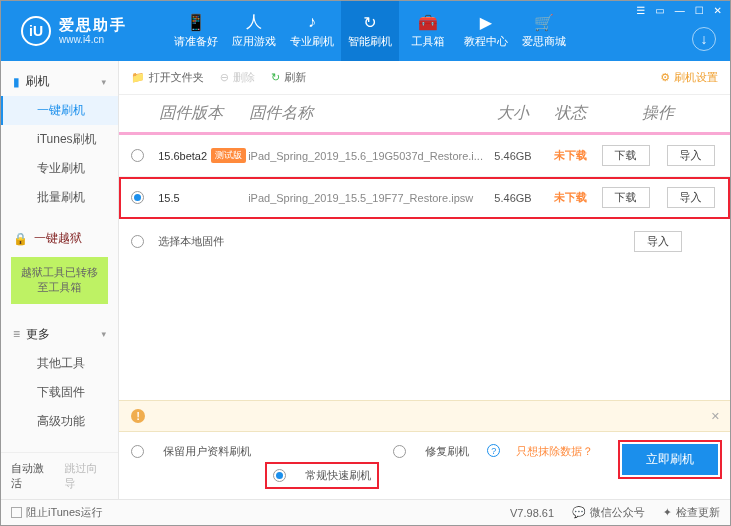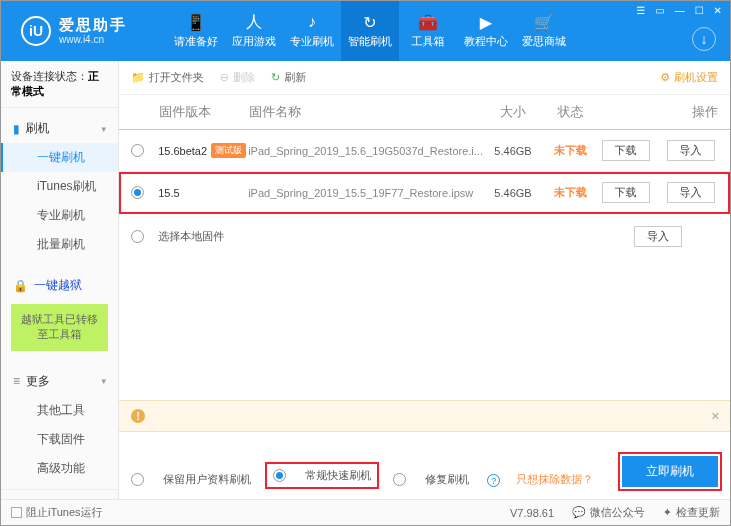--- a/index.html
+++ b/index.html
@@ -37,26 +37,26 @@
 .checkbox { width: 11px; height: 11px; border: 1px solid #aaa; display: inline-block; vertical-align: middle; }
 
 
 .main { flex: 1; display: flex; flex-direction: column; }
 .toolbar { height: 34px; display: flex; align-items: center; padding: 0 12px; gap: 16px; font-size: 11px; color: #666; border-bottom: 1px solid #eee; }
 .toolbar .tb-item { display: flex; align-items: center; gap: 4px; cursor: pointer; }
 .toolbar .tb-right { margin-left: auto; color: #f0a030; display: flex; align-items: center; gap: 4px; }
 .tb-folder { color: #f0a030; }
 .tb-refresh { color: #3ab54a; }
 
-.table-head { display: flex; padding: 8px 12px 8px 40px; font-size: 13px; color: #888; border-bottom: 1px solid #f9a8d4; }
+.table-head { display: flex; padding: 8px 12px 8px 40px; font-size: 16px; color: #888; border-bottom: 3px solid #f9a8d4; font-style: italic; }
 .col-ver { width: 90px; }
 .col-name { flex: 1; }
 .col-size { width: 60px; text-align: center; }
 .col-status { width: 55px; text-align: center; }
-.col-ops { width: 120px; text-align: right; }
+.col-ops { width: 120px; text-align: center; }
 
 .fw-list { flex: 1; overflow: auto; }
 .fw-row { display: flex; align-items: center; padding: 10px 12px 10px 12px; font-size: 11px; color: #555; border-bottom: 1px solid #f3f3f3; }
 .fw-row.highlight { outline: 2px solid #e23; outline-offset: -2px; }
 .radio { width: 13px; height: 13px; border: 1px solid #999; border-radius: 50%; margin-right: 14px; display: flex; align-items: center; justify-content: center; cursor: pointer; flex-shrink: 0; }
 .radio.checked::after { content: ""; width: 7px; height: 7px; background: #1b8fec; border-radius: 50%; }
 .fw-ver { width: 90px; color: #333; display: flex; align-items: center; gap: 4px; }
 .badge-beta { background: #ff8a3c; color: #fff; font-size: 9px; padding: 1px 4px; border-radius: 2px; }
 .fw-name { flex: 1; color: #888; white-space: nowrap; overflow: hidden; text-overflow: ellipsis; }
 .fw-size { width: 60px; text-align: center; }
@@ -66,21 +66,21 @@
 
 .local-row { display: flex; align-items: center; padding: 12px; font-size: 11px; }
 .local-row .radio { margin-right: 14px; }
 .local-label { flex: 1; color: #555; }
 
 
 .notice-bar { background: #fff8e8; border-top: 1px solid #f0e4c0; border-bottom: 1px solid #f0e4c0; padding: 8px 12px; font-size: 11px; color: #8a6d3b; display: flex; align-items: center; gap: 8px; position: relative; }
 .notice-close { position: absolute; right: 10px; cursor: pointer; color: #aaa; }
 .warn-icon { width: 14px; height: 14px; background: #f0ad4e; border-radius: 50%; color: #fff; display: flex; align-items: center; justify-content: center; font-size: 10px; font-weight: bold; }
 
-.options-bar { padding: 12px; display: flex; align-items: flex-end; gap: 16px; font-size: 11px; color: #555; }
+.options-bar { padding: 12px; display: flex; align-items: flex-start; gap: 16px; font-size: 11px; color: #555; }
 .opt-radio { display: flex; align-items: center; gap: 5px; cursor: pointer; }
 .opt-radio.highlight-box { outline: 2px solid #e23; padding: 4px 6px; outline-offset: 0; margin-top: 20px; }
 .qmark { width: 13px; height: 13px; border: 1px solid #1b8fec; color: #1b8fec; border-radius: 50%; display: inline-flex; align-items: center; justify-content: center; font-size: 9px; margin-left: 2px; }
 .link-orange { color: #ff8a3c; cursor: pointer; }
 .btn-primary { background: #1b8fec; color: #fff; border: none; padding: 7px 24px; font-size: 12px; cursor: pointer; outline: 2px solid #e23; outline-offset: 2px; }
 
 .statusbar { border-top: 1px solid #e6e6e6; height: 26px; display: flex; align-items: center; padding: 0 10px; font-size: 11px; color: #666; gap: 18px; background: #fafafa; }
 .statusbar .sb-right { margin-left: auto; display: flex; gap: 18px; align-items: center; }
 .sb-item { display: flex; align-items: center; gap: 4px; cursor: pointer; }
 </style>
@@ -132,40 +132,37 @@
       <span>▭</span>
       <span>—</span>
       <span>☐</span>
       <span>✕</span>
     </div>
     <div class="reload-circle">↓</div>
   </div>
 
   <div class="body">
     <div class="sidebar">
-      <div class="conn-status">
-        <span>设备连接状态：</span><b>正常模式</b>
-      </div>
 
       <div class="side-group">
         <div class="side-head">
           <span style="color:#1b8fec">▮</span>
           <span>刷机</span>
           <span class="caret" style="margin-left:auto">▾</span>
         </div>
         <div class="side-sub active">一键刷机</div>
         <div class="side-sub">iTunes刷机</div>
         <div class="side-sub">专业刷机</div>
         <div class="side-sub">批量刷机</div>
       </div>
 
       <div class="side-group">
         <div class="side-head">
           <span style="color:#bbb">🔒</span>
-          <span style="color:#1d4ed8">一键越狱</span>
+          <span style="color:#7f1d1d">一键越狱</span>
         </div>
         <div class="side-note">越狱工具已转移至工具箱</div>
       </div>
 
       <div class="side-group">
         <div class="side-head">
           <span style="color:#888">≡</span>
           <span>更多</span>
           <span class="caret" style="margin-left:auto">▾</span>
         </div>

